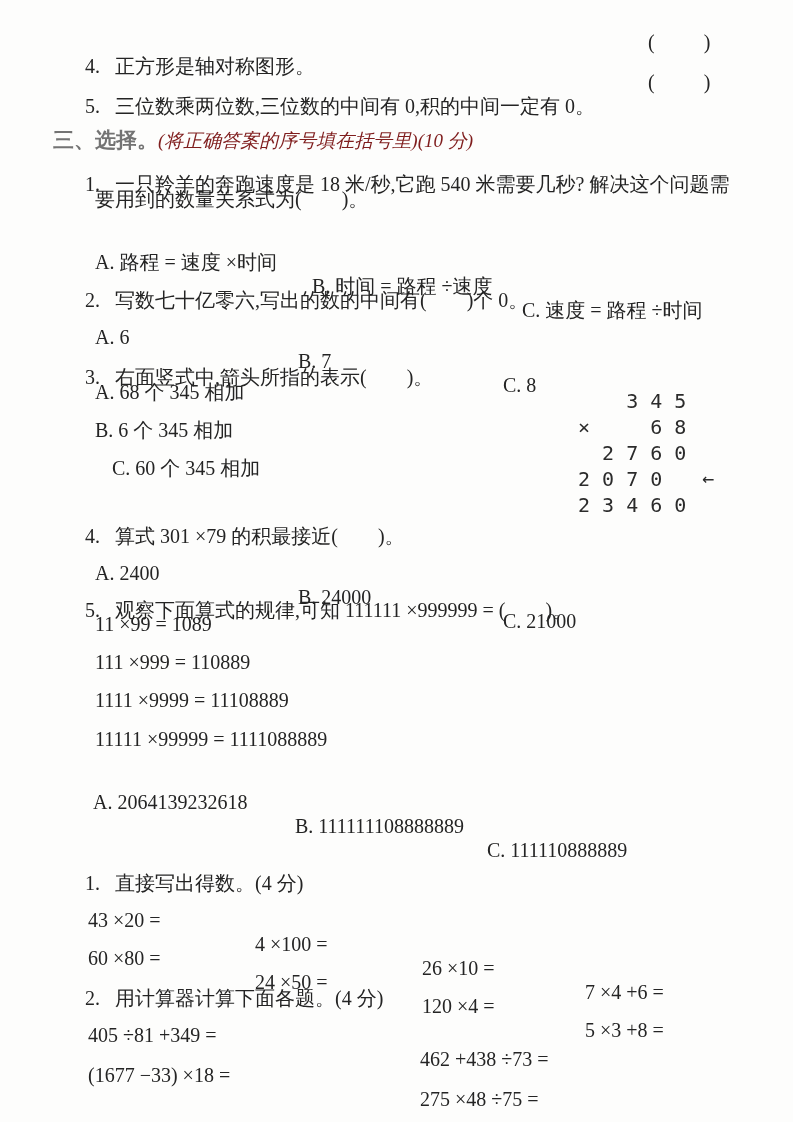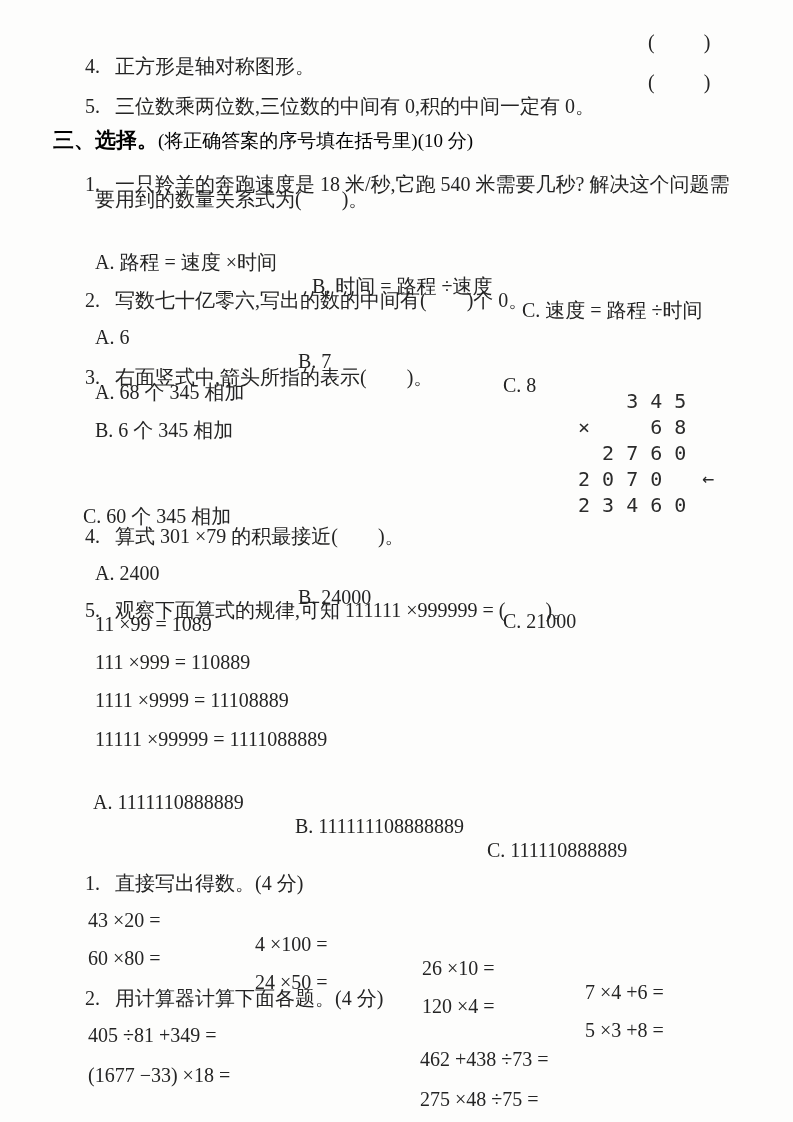--- a/index.html
+++ b/index.html
@@ -17,25 +17,26 @@
     white-space:pre;
     font-size:20px;
     line-height:24px;
     color:#242424;
   }
   .qnum{display:inline-block;min-width:30px;}
   .heading-title{
     font-family:"Liberation Sans","DejaVu Sans",sans-serif;
     font-weight:bold;
     font-size:21px;
-    color:#000000;
+    color:#737373;
   }
   .heading-sub{
+    font-style:italic;
     font-size:19px;
-    color:#000000;
+    color:#7f1d1d;
     text-align:center;
   }
   .abs{position:absolute;white-space:pre;}
   .mult-row{
     font-family:"DejaVu Sans Mono","Liberation Mono",monospace;
     font-size:20px;
     line-height:26px;
     color:#2b2b2b;
   }
   .arrow{
@@ -81,21 +82,21 @@
     <span class="abs" style="left:95px;">A. 6</span>
     <span class="abs" style="left:298px;">B. 7</span>
     <span class="abs" style="left:503px;">C. 8</span>
   </div>
 
   <div class="row" style="left:65px;top:341px;">
     <span class="qnum">3.</span><span>右面竖式中,箭头所指的表示(        )。</span>
   </div>
   <div class="row" style="left:95px;top:380px;">A. 68 个 345 相加</div>
   <div class="row" style="left:95px;top:418px;">B. 6 个 345 相加</div>
-  <div class="row" style="left:83px;top:456px;margin-top:48px;">C. 60 个 345 相加</div>
+  <div class="row" style="left:112px;top:456px;">C. 60 个 345 相加</div>
 
   <div>
     <div class="row mult-row" style="left:578px;top:388px;">    3 4 5</div>
     <div class="row mult-row" style="left:578px;top:414px;">×     6 8</div>
     <div class="row mult-row" style="left:578px;top:440px;">  2 7 6 0</div>
     <div class="row mult-row" style="left:578px;top:466px;">2 0 7 0</div>
     <div class="row mult-row" style="left:578px;top:492px;">2 3 4 6 0</div>
     <div class="row arrow" style="left:702px;top:466px;">←</div>
   </div>
 
@@ -109,21 +110,21 @@
   </div>
 
   <div class="row" style="left:65px;top:574px;">
     <span class="qnum">5.</span><span>观察下面算式的规律,可知 111111 ×999999 = (        )。</span>
   </div>
   <div class="row" style="left:95px;top:612px;">11 ×99 = 1089</div>
   <div class="row" style="left:95px;top:650px;">111 ×999 = 110889</div>
   <div class="row" style="left:95px;top:688px;">1111 ×9999 = 11108889</div>
   <div class="row" style="left:95px;top:727px;">11111 ×99999 = 1111088889</div>
   <div class="row" style="left:0;top:766px;width:793px;">
-    <span class="abs" style="left:93px;">A. 1111110888889</span>
+    <span class="abs" style="left:93px;">A. 2064139232618</span>
     <span class="abs" style="left:295px;">B. 111111108888889</span>
     <span class="abs" style="left:487px;">C. 111110888889</span>
   </div>
 
 
   <div class="row" style="left:65px;top:847px;">
     <span class="qnum">1.</span><span>直接写出得数。(4 分)</span>
   </div>
   <div class="row" style="left:0;top:884px;width:793px;">
     <span class="abs" style="left:88px;">43 ×20 =</span>

